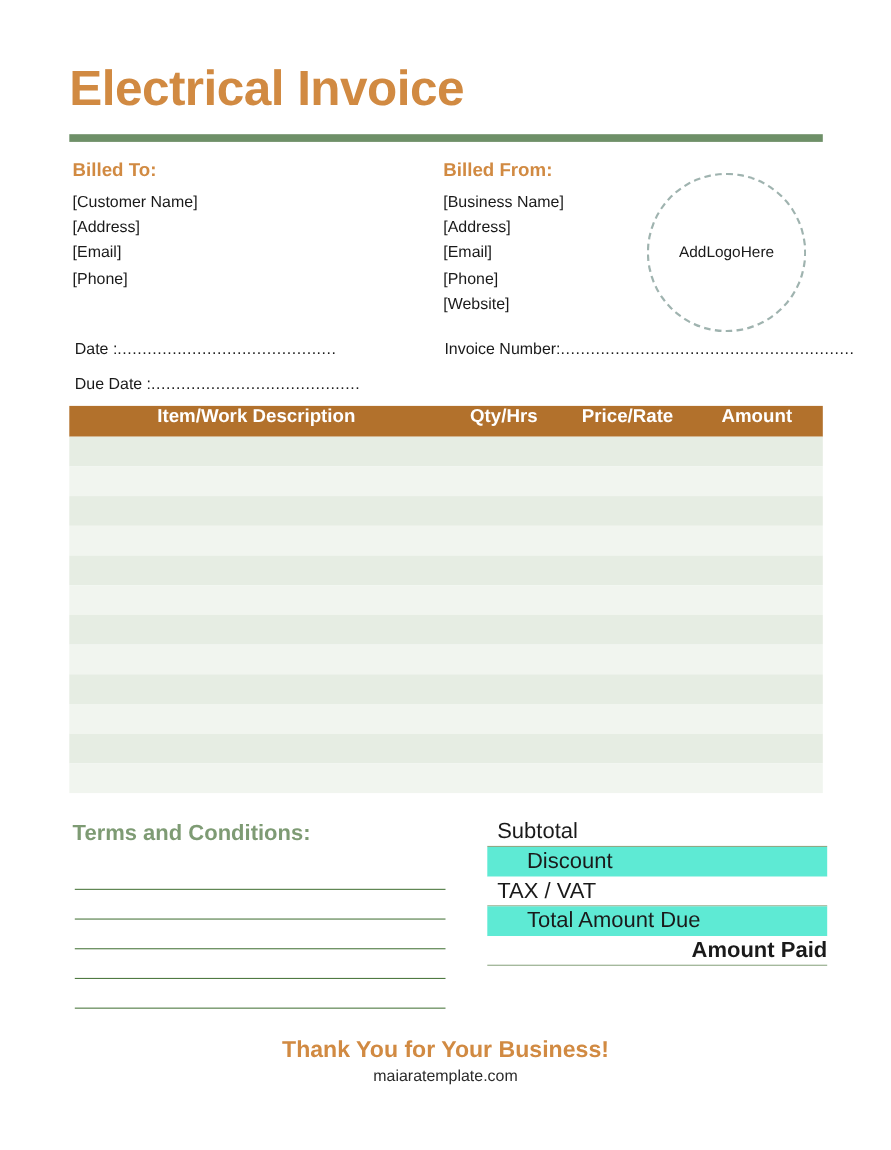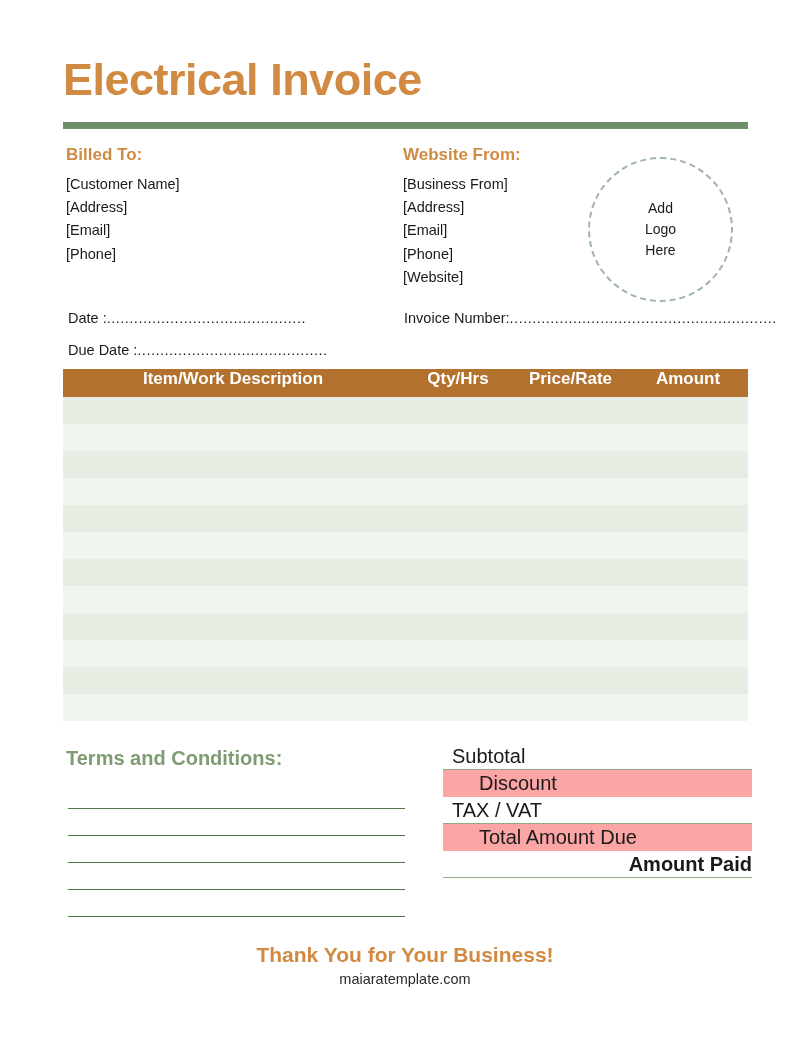--- a/index.html
+++ b/index.html
@@ -65,21 +65,21 @@
   .logo-circle {
     position: absolute;
     left: 588px;
     top: 157px;
     width: 145px;
     height: 145px;
     box-sizing: border-box;
     border: 2px dashed #9FB3AF;
     border-radius: 50%;
     display: flex;
-    flex-direction: column;
+    flex-direction: row;
     align-items: center;
     justify-content: center;
   }
   .logo-circle span {
     font-size: 14px;
     line-height: 21px;
     color: #1a1a1a;
   }
 
   
@@ -154,21 +154,21 @@
   .total-row {
     height: 27px;
     display: flex;
     align-items: center;
     padding-left: 9px;
     box-sizing: border-box;
     font-size: 20px;
     color: #1a1a1a;
   }
   .t-plain  { background: #ffffff; border-bottom: 1.3px solid #8FA985; }
-  .t-shaded { background: #fca5a5; padding-left: 36px; }
+  .t-shaded { background: #5eead4; padding-left: 36px; }
   .t-bold   { font-weight: bold; background: #ffffff; border-bottom: 1.3px solid #8FA985; justify-content: flex-end; }
 
   
   .thanks {
     position: absolute;
     left: 0; top: 943px;
     width: 810px;
     text-align: center;
     font-size: 21px;
     font-weight: bold;
@@ -193,22 +193,22 @@
 
   <div class="bill-block bill-to">
     <div class="bill-heading">Billed To:</div>
     <div class="bill-line">[Customer Name]</div>
     <div class="bill-line">[Address]</div>
     <div class="bill-line">[Email]</div>
     <div class="bill-line">[Phone]</div>
   </div>
 
   <div class="bill-block bill-from">
-    <div class="bill-heading">Website From:</div>
-    <div class="bill-line">[Business From]</div>
+    <div class="bill-heading">Billed From:</div>
+    <div class="bill-line">[Business Name]</div>
     <div class="bill-line">[Address]</div>
     <div class="bill-line">[Email]</div>
     <div class="bill-line">[Phone]</div>
     <div class="bill-line">[Website]</div>
   </div>
 
   <div class="logo-circle">
     <span>Add</span>
     <span>Logo</span>
     <span>Here</span>

